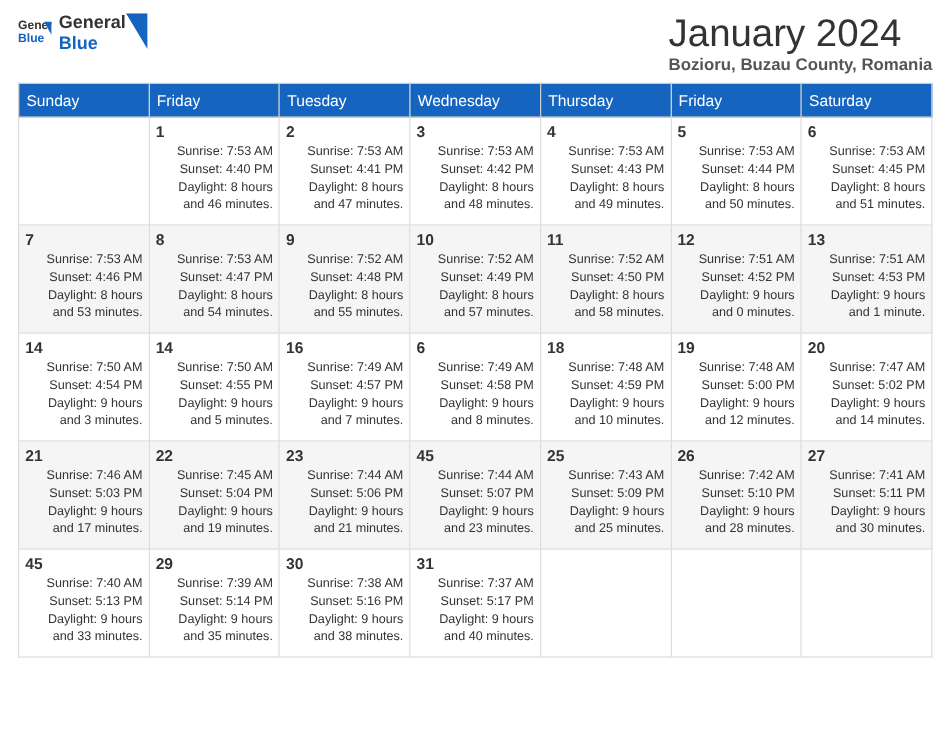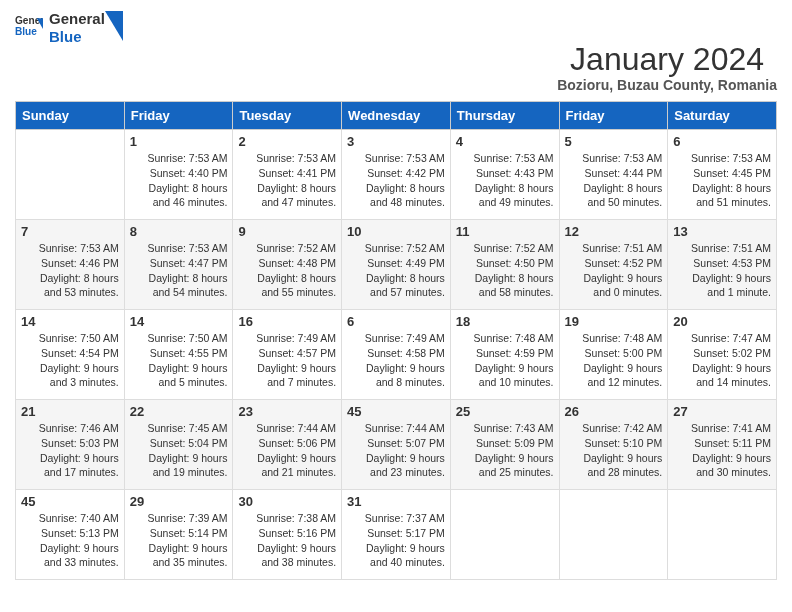--- a/index.html
+++ b/index.html
@@ -20,22 +20,21 @@
       display: flex;
       align-items: center;
       gap: 2px;
     }
     .logo-icon {
       width: 28px;
       height: 28px;
       margin-top: -4px;
     }
     .title-block {
-      text-align: center;
-      margin-top: 32px;
+      text-align: left;
     }
     .month-title {
       font-size: 32px;
       font-weight: normal;
       color: #333;
       line-height: 1.1;
     }
     .subtitle {
       font-size: 14px;
       color: #555;
@@ -45,21 +44,21 @@
       width: 100%;
       border-collapse: collapse;
       font-size: 11px;
     }
     thead tr th {
       background-color: #1565c0;
       color: #fff;
       text-align: left;
       padding: 6px 6px;
       font-size: 13px;
-      font-weight: bold;
+      font-weight: normal;
       border: 1px solid #ccc;
     }
     tbody tr {
       background: #fff;
     }
     tbody tr:nth-child(even) {
       background: #f5f5f5;
     }
     tbody td {
       vertical-align: top;

